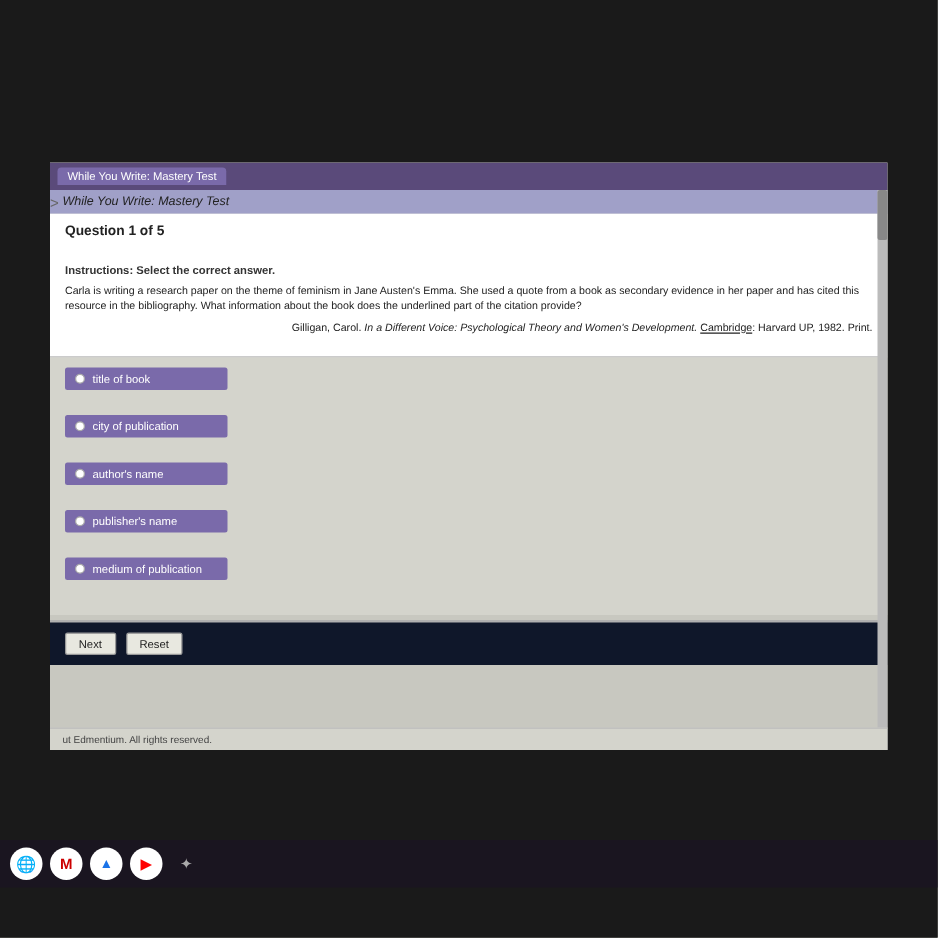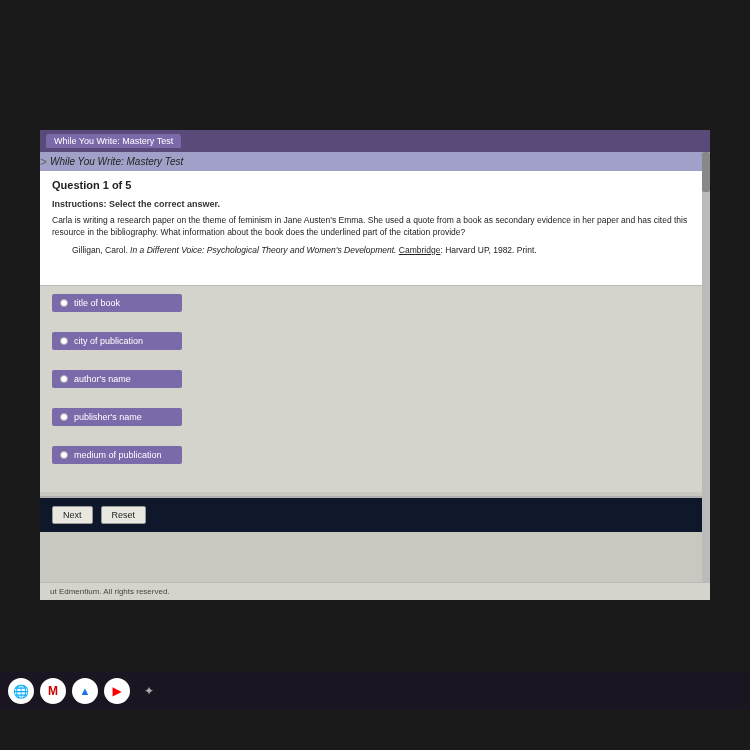--- a/index.html
+++ b/index.html
@@ -70,43 +70,44 @@
       background: #fff;
       margin: 0;
       padding: 8px 12px;
       border-bottom: 1px solid #bbb;
     }
 
     .question-number {
       font-size: 11px;
       font-weight: bold;
       color: #222;
-      margin-bottom: 8px;
+      margin-bottom: 20px;
     }
 
     .instructions {
       font-size: 9px;
       color: #333;
       margin-bottom: 6px;
       font-weight: bold;
     }
 
     .question-text {
       font-size: 8.5px;
       color: #222;
       line-height: 1.4;
       margin-bottom: 6px;
     }
 
     .citation {
       font-size: 8.5px;
       color: #222;
       margin-left: 20px;
-      margin-bottom: 20px;
+      margin-bottom: 8px;
       line-height: 1.4;
+      text-align: right;
     }
 
     .citation em {
       font-style: italic;
     }
 
     
     .options-section {
       background: #d4d4cc;
       padding: 8px 12px;

